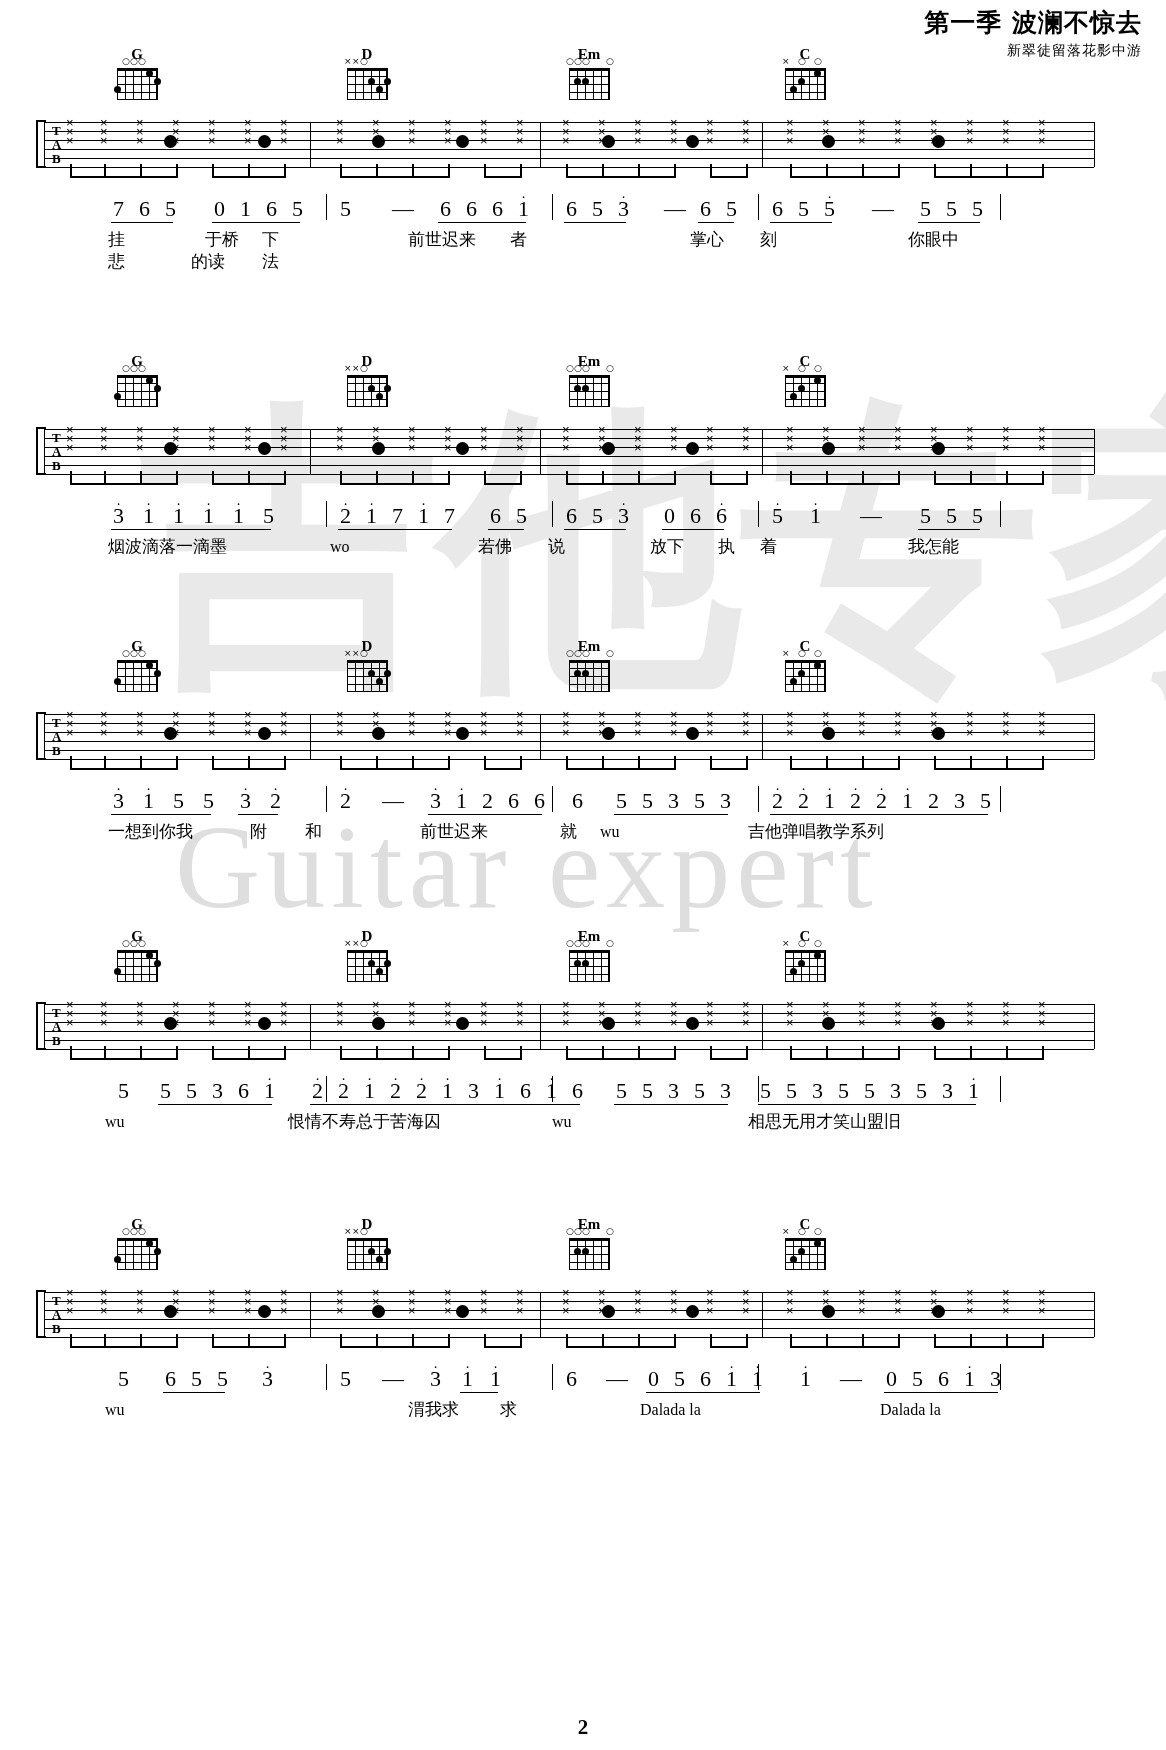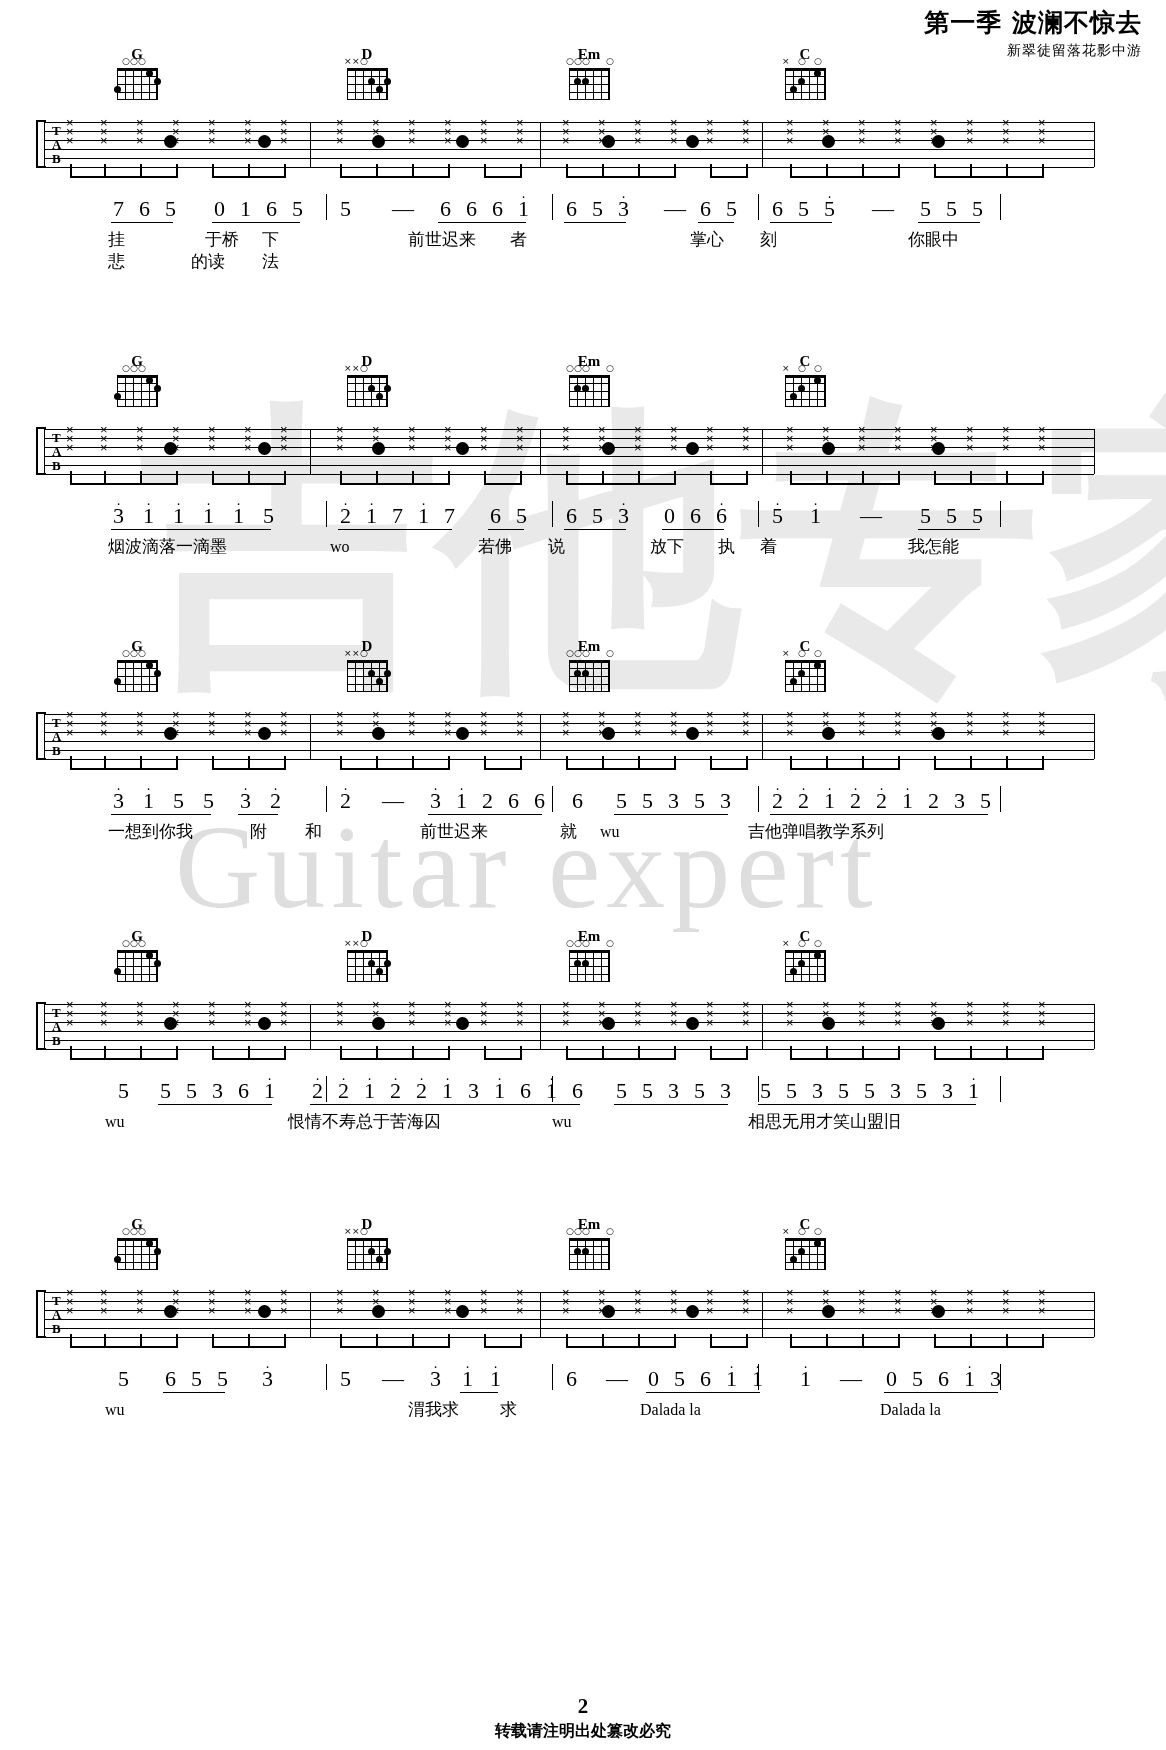--- a/index.html
+++ b/index.html
@@ -1703,14 +1703,13 @@
         <div class="lyric" style="left: 408px; top: 40px;">渭我求</div>
         <div class="lyric" style="left: 500px; top: 40px;">求</div>
         <div class="lyric lat" style="left: 640px; top: 40px;">Dalada la</div>
         <div class="lyric lat" style="left: 880px; top: 40px;">Dalada la</div>
       </div>
     </div>
   </div>
 
 <div id="footer">
   <div class="pg">2</div>
-  <div class="note">转载请注明出处篡改必究</div>
 </div>
 
 </body></html>

